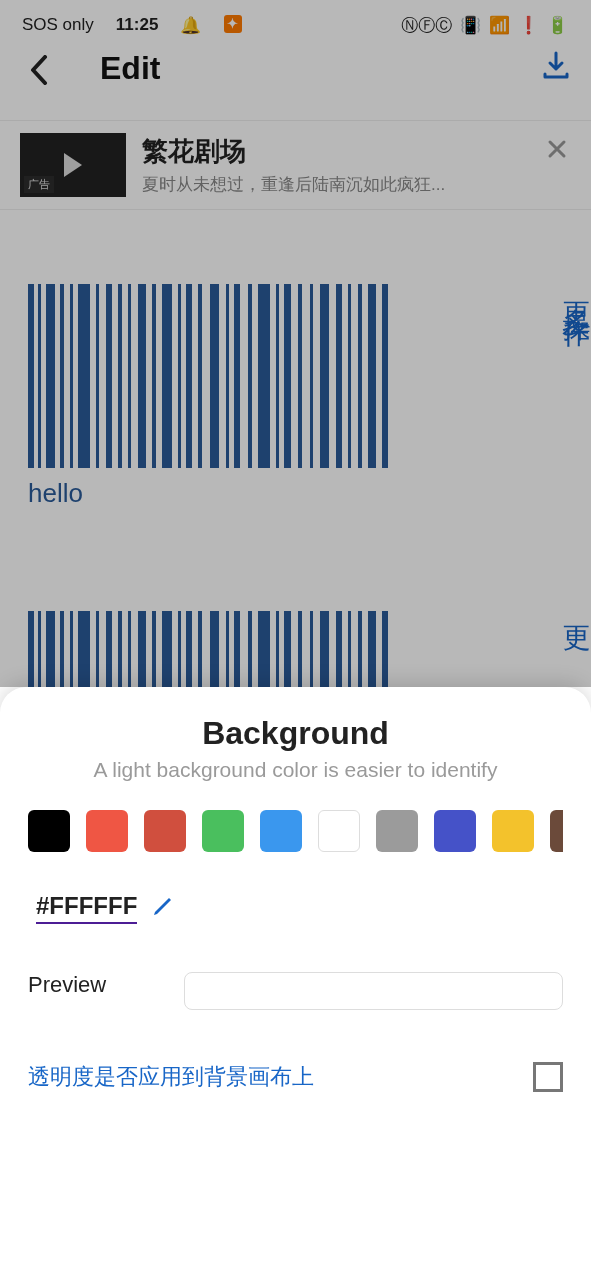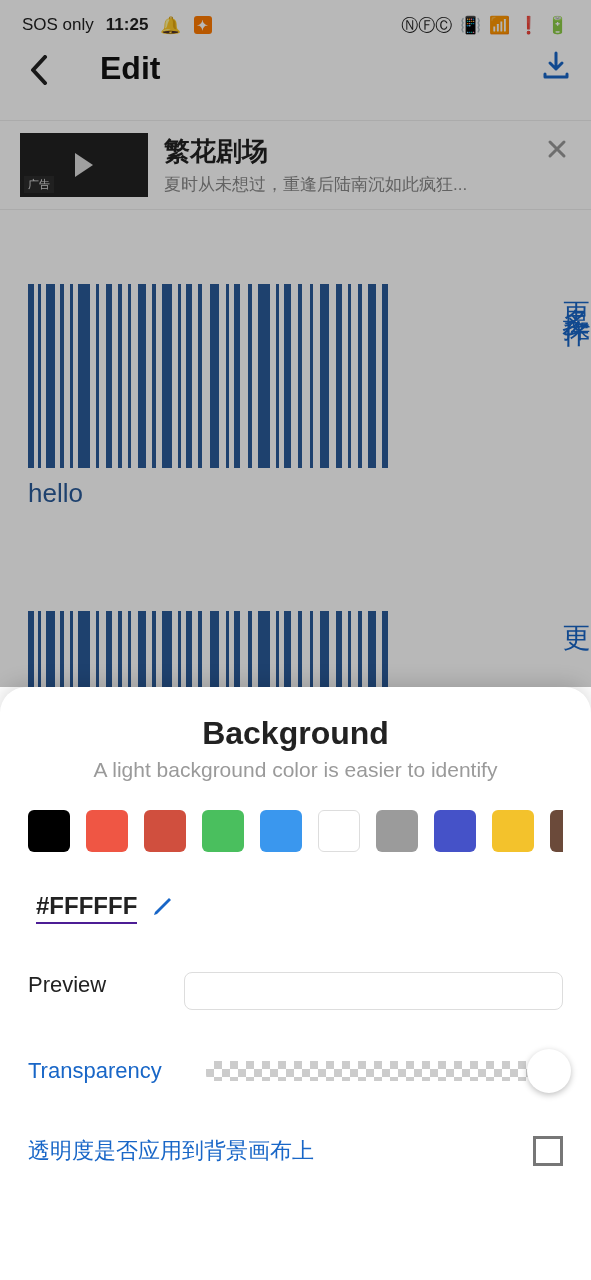--- a/index.html
+++ b/index.html
@@ -2,33 +2,33 @@
 <html><head>
 <meta charset="utf-8">
 <style>
   * { box-sizing: border-box; margin: 0; padding: 0; }
   html, body { width: 591px; height: 1280px; font-family: -apple-system, "Helvetica Neue", Arial, sans-serif; background: #f0f0f0; overflow: hidden; }
   .screen { position: relative; width: 591px; height: 1280px; background: #fff; }
   .dim-overlay { position: absolute; inset: 0; background: rgba(0,0,0,0.28); z-index: 5; pointer-events: none; height: 687px; }
 
   
   .status-bar { height: 50px; display: flex; align-items: center; justify-content: space-between; padding: 0 22px; font-size: 17px; color: #222; }
-  .status-left { display: flex; align-items: center; gap: 12px; }
+  .status-left { display: flex; gap: 22px; }
   .status-right { display: flex; align-items: center; gap: 8px; }
   .app-icon { width: 18px; height: 18px; background: #ff7a00; border-radius: 3px; display: inline-flex; align-items: center; justify-content: center; color: #fff; font-size: 13px; font-weight: bold; }
 
   
   .header { height: 70px; display: flex; align-items: flex-start; padding: 0 20px; }
   .back-btn { width: 40px; height: 40px; display: flex; align-items: center; justify-content: center; }
   .header-title { font-size: 32px; font-weight: 700; margin-left: 40px; color: #111; }
   .dl-btn { margin-left: auto; color: #1866c7; }
 
   
   .ad-banner { display: flex; align-items: center; gap: 16px; padding: 12px 20px; background: #fff; border-top: 1px solid #eee; border-bottom: 1px solid #eee; position: relative; }
-  .ad-thumb { width: 128px; height: 64px; background: #222; position: relative; display: flex; align-items: center; justify-content: center; }
+  .ad-thumb { width: 106px; height: 64px; background: #222; position: relative; display: flex; align-items: center; justify-content: center; }
   .ad-thumb .play { width:0;height:0;border-left:18px solid #ddd;border-top:12px solid transparent;border-bottom:12px solid transparent; }
   .ad-thumb .tag { position:absolute; left:4px; bottom:4px; font-size:11px; color:#ddd; background:rgba(50,50,50,.7); padding:1px 4px; }
   .ad-text .ad-title { font-size: 26px; font-weight: 600; color:#222; }
   .ad-text .ad-sub { font-size: 17px; color:#888; margin-top:4px; max-width:330px; white-space:nowrap; overflow:hidden; text-overflow:ellipsis;}
   .ad-close { position:absolute; right:24px; top:16px; color:#999; font-size:24px; }
 
   
   .content { padding: 30px 28px 0 28px; position: relative; }
   .card { background:#fff; border-radius:10px; padding: 44px 0 40px 0; margin-bottom: 28px; text-align:left; }
   .barcode { display:inline-block; }
@@ -229,26 +229,20 @@
             <path d="M3 21 l3 -1 L20 6 l-2 -2 L4 18 z" fill="#1866c7"></path>
           </svg>
       </span>
     </div>
 
     <div class="preview-row">
       <span class="row-label" style="color:#222;">Preview</span>
       <div class="preview-box"></div>
     </div>
 
-    <div class="trans-row">
-      <span class="row-label">Transparency</span>
-      <div class="trans-track">
-        <div class="trans-thumb"></div>
-      </div>
-    </div>
 
     <div class="apply-row">
       <span class="apply-label">透明度是否应用到背景画布上</span>
       <div class="checkbox"></div>
     </div>
   </div>
 
 </div>
 
 </body></html>

